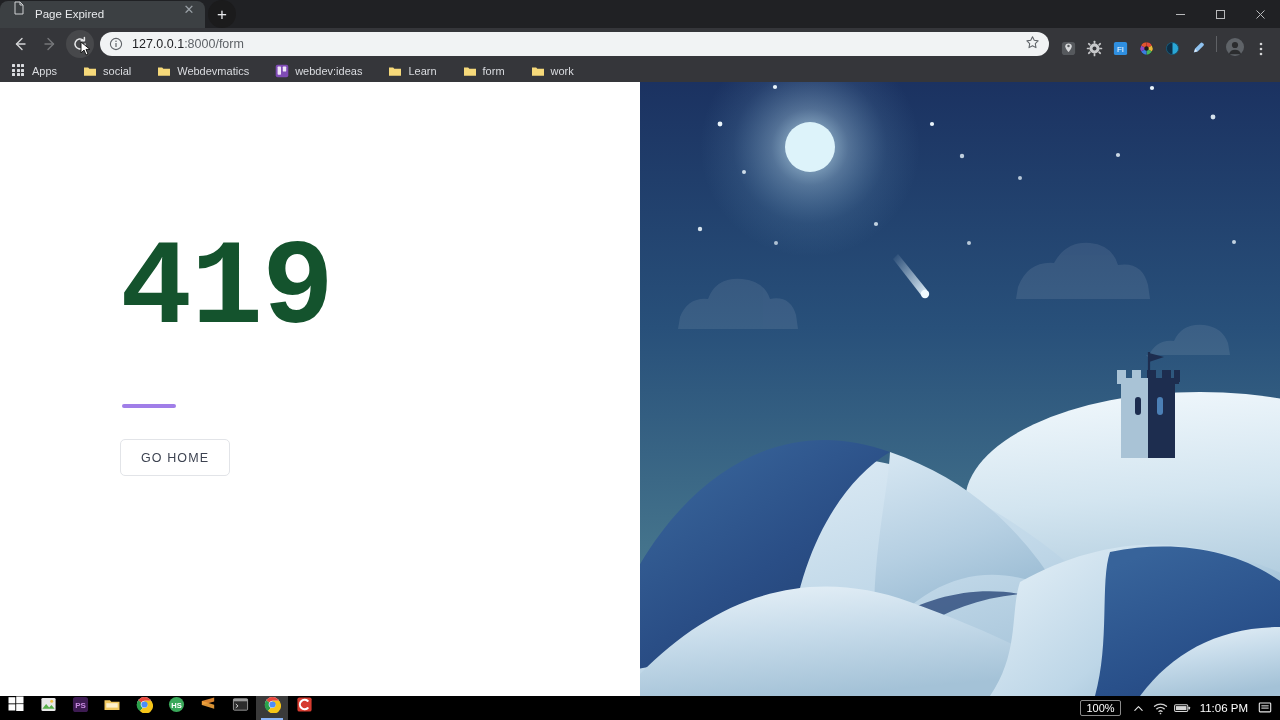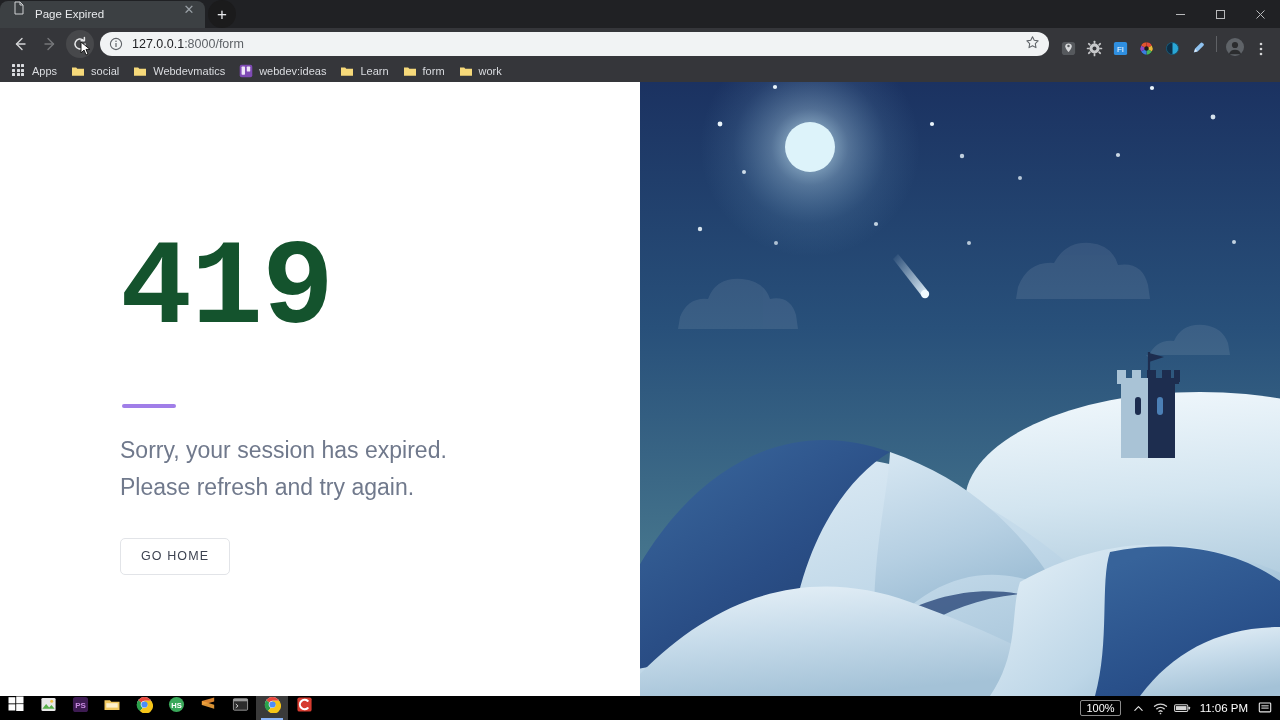--- a/index.html
+++ b/index.html
@@ -70,21 +70,21 @@
   .omni-star { width:18px; height:18px; flex:0 0 18px; color:#5f6368; }
   .extbar { display:flex; align-items:center; gap:0px; }
   .exticon {
     width:26px; height:26px; display:flex; align-items:flex-end;
     justify-content:center; flex:0 0 26px;
   }
   .ext-sep { width:1px; height:16px; background:#5f6165; margin:0 5px; }
 
   .bookmarks {
     height:22px; background:#35363a; display:flex; align-items:center;
-    padding:0 8px; gap:0px;text-align:right;
+    padding:0 8px; gap:12px;text-align:right;
   }
   .bm {
     display:flex; align-items:center; height:20px; padding:0 8px 0 4px;
     border-radius:3px; margin-right:2px;
   }
   .bm-ico { width:14px; height:14px; flex:0 0 14px; margin-right:6px; }
   .bm-label { font-size:11px; color:#dadce0; white-space:nowrap; }
   .apps-grid {
     display:grid; grid-template-columns:repeat(3,3px); grid-template-rows:repeat(3,3px);
     gap:1.5px; width:12px;
@@ -371,24 +371,20 @@
       <span class="bm-label">work</span>
     </div>
   </div>
 
   <div class="viewport">
 
     <div class="pane-left">
       <div class="err-wrap">
         <div class="err-code">419</div>
         <div class="err-rule" style="background: rgb(160, 126, 232);"></div>
-        <div class="err-msg">
-          <div>Sorry, your session has expired.</div>
-          <div>Please refresh and try again.</div>
-        </div>
         <div class="err-btn">GO HOME</div>
       </div>
     </div>
 
     <div class="pane-right">
       <svg viewBox="0 0 640 614" preserveAspectRatio="xMidYMid slice">
         <defs>
           <linearGradient id="sky" x1="0" y1="0" x2="0" y2="1">
             <stop offset="0%" stop-color="#1b3261"></stop>
             <stop offset="40%" stop-color="#28507a"></stop>

